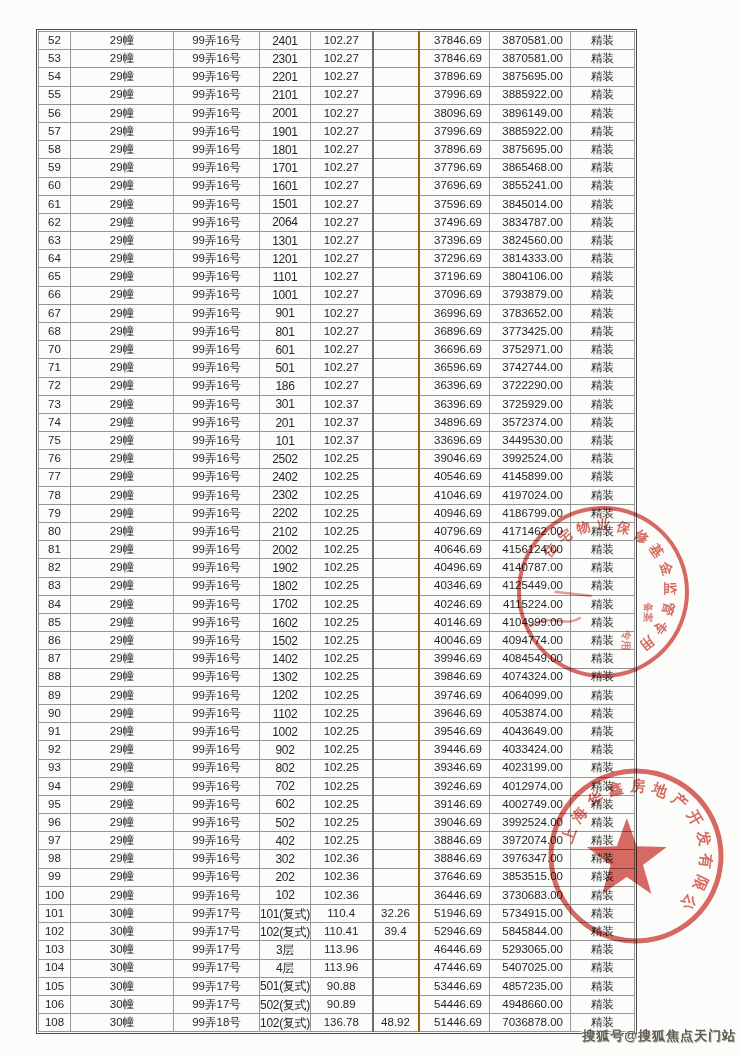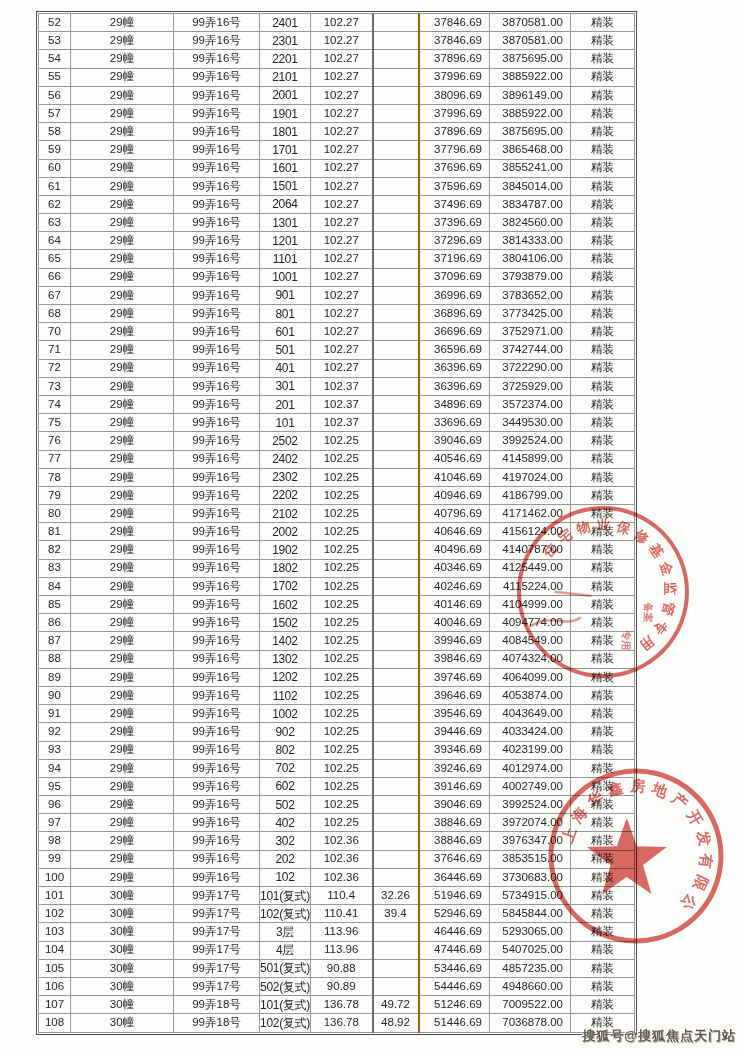--- a/index.html
+++ b/index.html
@@ -3,21 +3,21 @@
 <meta charset="utf-8">
 <style>
   html,body{margin:0;padding:0;}
   body{
     width:740px;height:1055px;position:relative;overflow:hidden;
     background:#fcfcfa;
     font-family:"Liberation Sans","DejaVu Sans",sans-serif;
   }
   
   .table-frame{
-    position:absolute;left:36px;top:11px;
+    position:absolute;left:36px;top:29px;
     border:1.5px solid #4d4d4d;padding:1px;background:transparent;
   }
   table{border-collapse:collapse;table-layout:fixed;border:1px solid #777;}
   tr{height:18.2px;}
   td{
     border:1px solid #979797;
     font-size:11.5px;color:#262626;
     text-align:center;vertical-align:middle;
     padding:0;white-space:nowrap;overflow:hidden;
     line-height:1;
@@ -275,21 +275,21 @@
           <td class="c4">102.27</td>
           <td class="c5"></td>
           <td class="c6">36596.69</td>
           <td class="c7">3742744.00</td>
           <td class="c8">精装</td>
         </tr>
         <tr>
           <td class="c0">72</td>
           <td class="c1">29幢</td>
           <td class="c2">99弄16号</td>
-          <td class="c3">401</td>
+          <td class="c3">186</td>
           <td class="c4">102.27</td>
           <td class="c5"></td>
           <td class="c6">36396.69</td>
           <td class="c7">3722290.00</td>
           <td class="c8">精装</td>
         </tr>
         <tr>
           <td class="c0">73</td>
           <td class="c1">29幢</td>
           <td class="c2">99弄16号</td>
@@ -654,31 +654,20 @@
         </tr>
         <tr>
           <td class="c0">106</td>
           <td class="c1">30幢</td>
           <td class="c2">99弄17号</td>
           <td class="c3">502(复式)</td>
           <td class="c4">90.89</td>
           <td class="c5"></td>
           <td class="c6">54446.69</td>
           <td class="c7">4948660.00</td>
-          <td class="c8">精装</td>
-        </tr>
-        <tr>
-          <td class="c0">107</td>
-          <td class="c1">30幢</td>
-          <td class="c2">99弄18号</td>
-          <td class="c3">101(复式)</td>
-          <td class="c4">136.78</td>
-          <td class="c5">49.72</td>
-          <td class="c6">51246.69</td>
-          <td class="c7">7009522.00</td>
           <td class="c8">精装</td>
         </tr>
         <tr>
           <td class="c0">108</td>
           <td class="c1">30幢</td>
           <td class="c2">99弄18号</td>
           <td class="c3">102(复式)</td>
           <td class="c4">136.78</td>
           <td class="c5">48.92</td>
           <td class="c6">51446.69</td>

